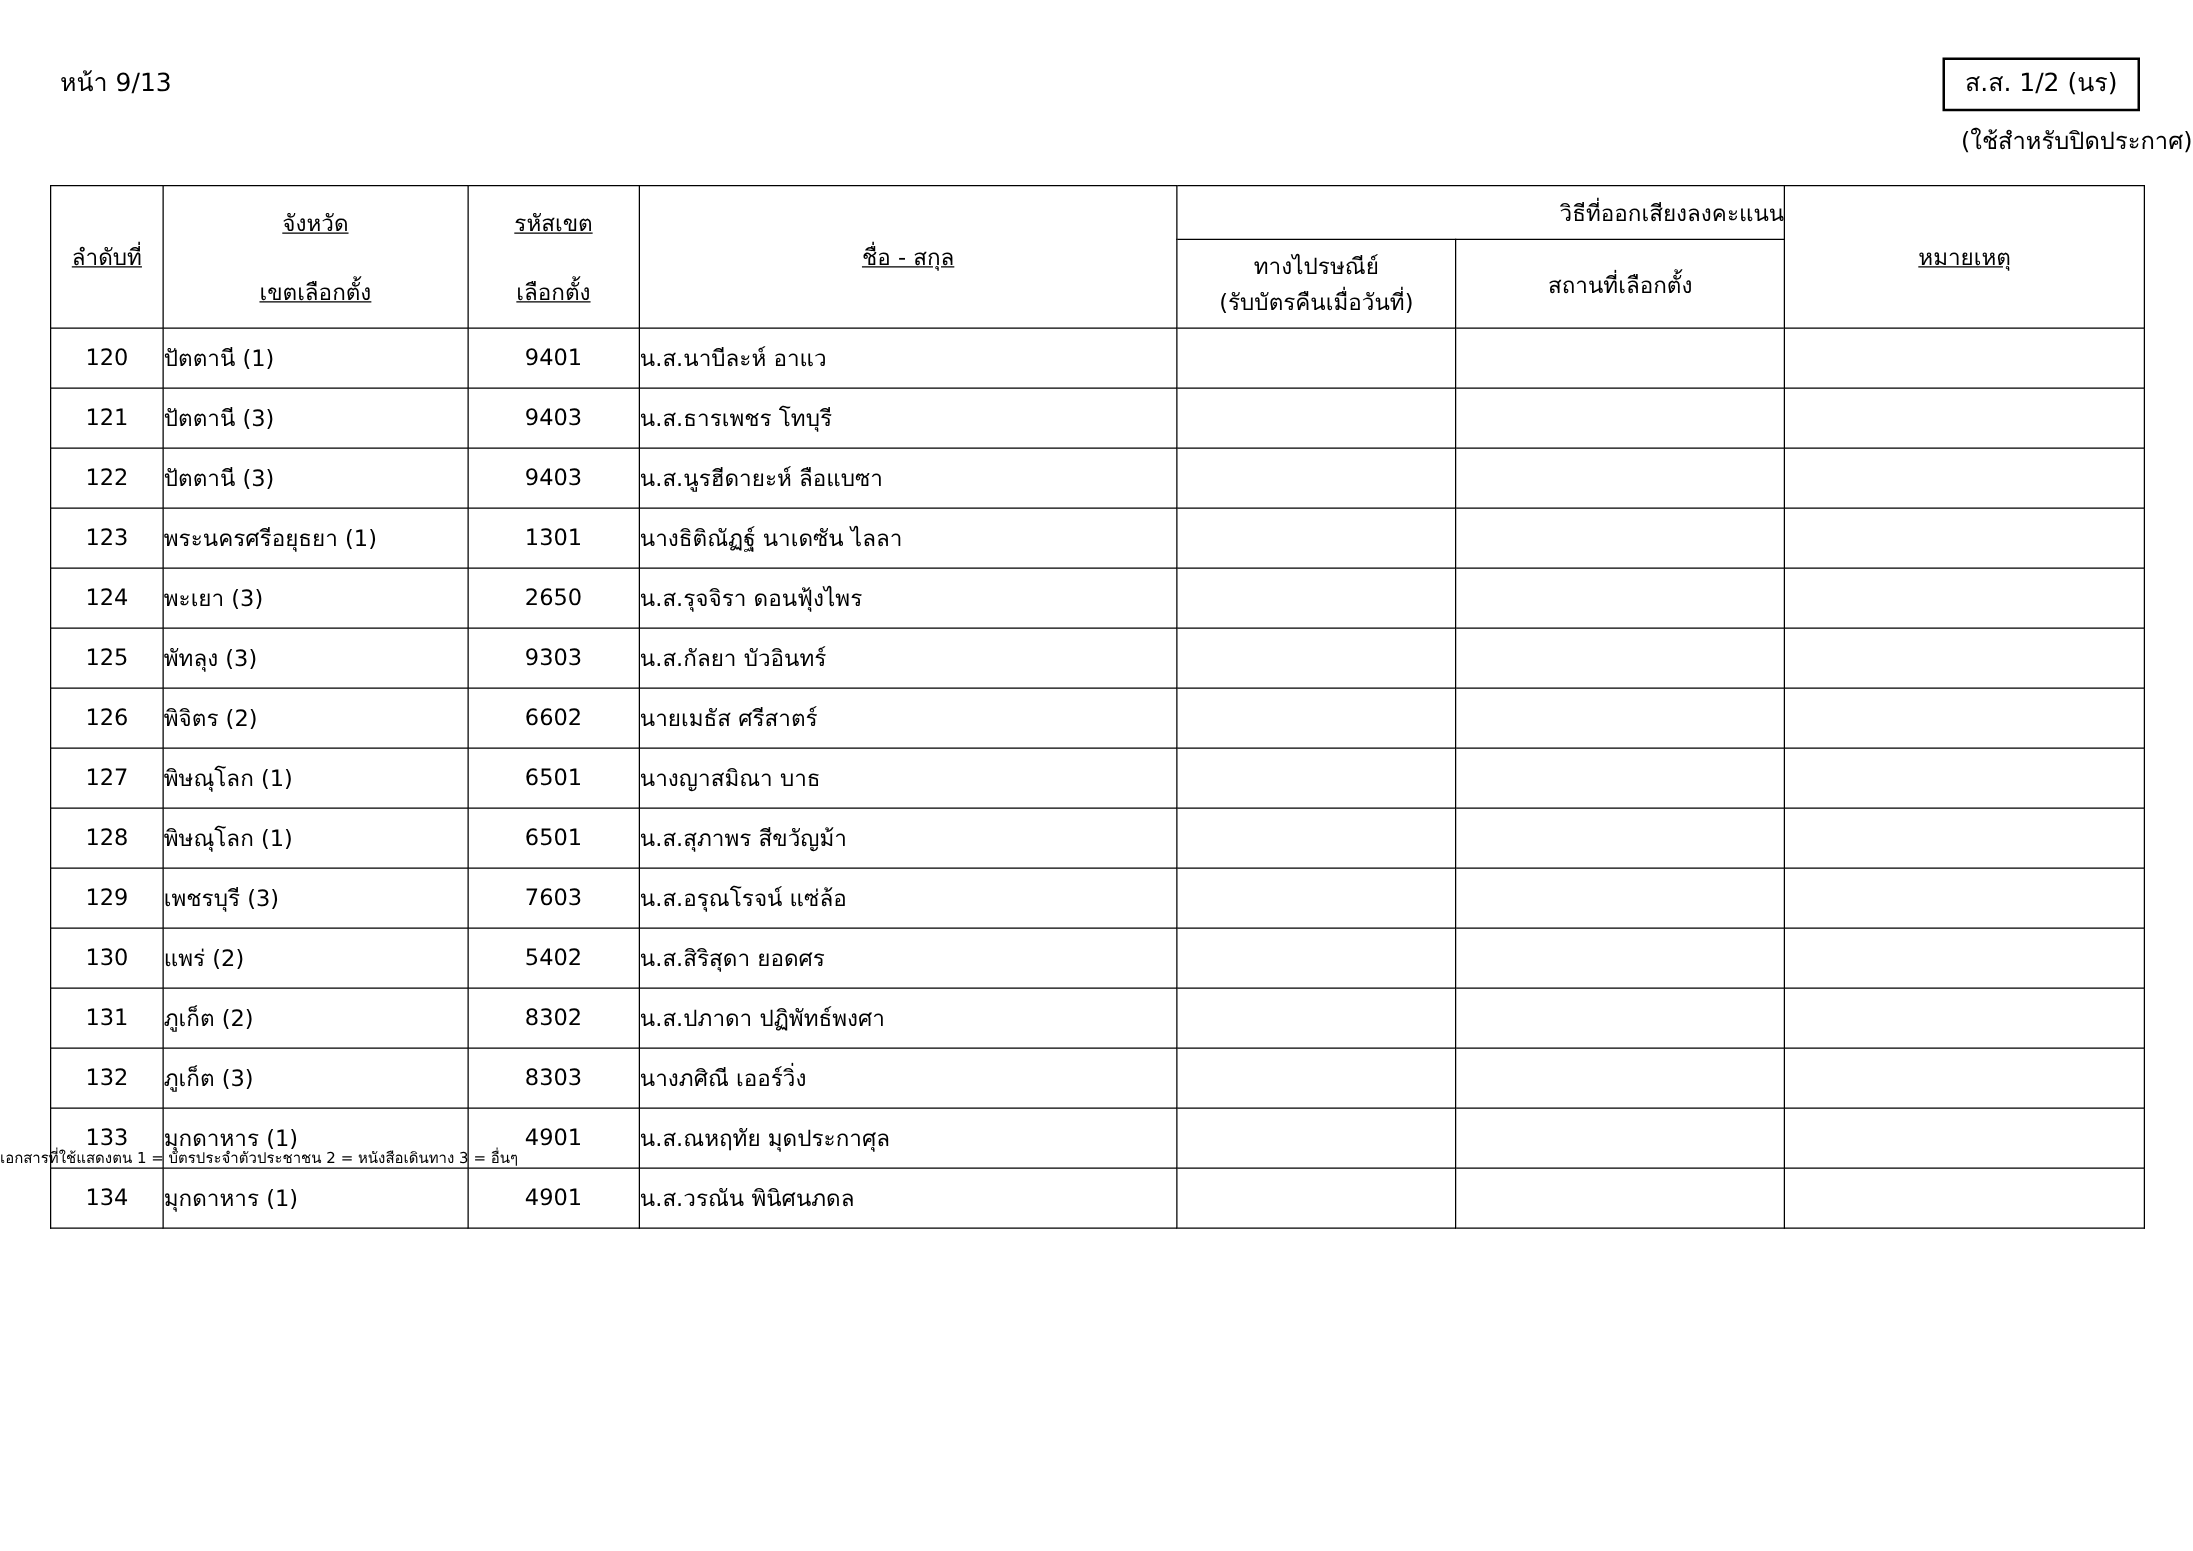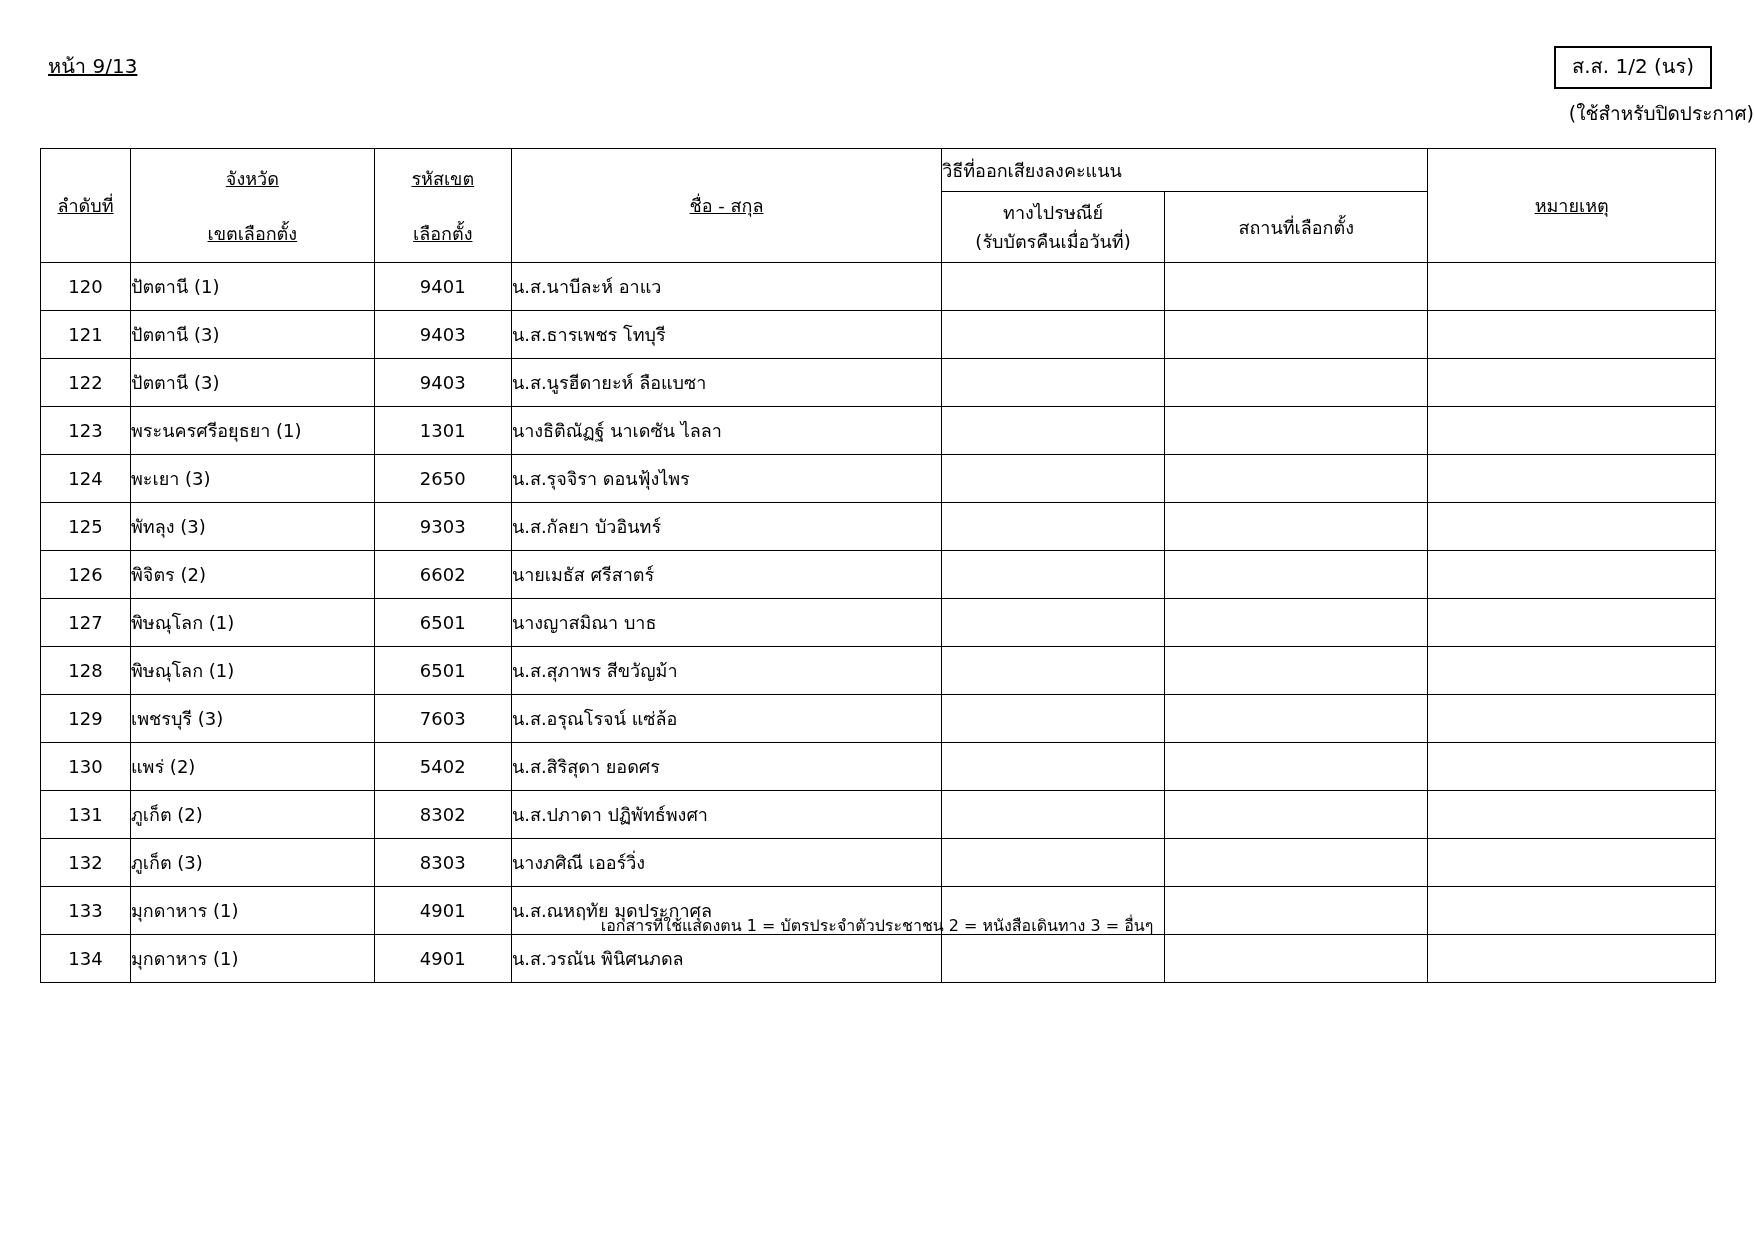--- a/index.html
+++ b/index.html
@@ -32,21 +32,20 @@
     width: 1754px;
     height: 44px;
   }
   .page-no {
     position: absolute;
     left: 48px;
     top: 0;
     font-size: 20px;
     line-height: 28px;
     white-space: nowrap;
-    text-decoration: underline;
   }
   .form-code-box {
     position: absolute;
     right: 42px;
     top: -6px;
     border: 2px solid #000;
     padding: 5px 16px 8px 16px;
     font-size: 20px;
     line-height: 26px;
     white-space: nowrap;
@@ -94,21 +93,21 @@
     text-align: center;
     height: 112px;
     padding: 6px 4px;
     text-decoration: underline;
   }
   th.hcell.two-line .l1 { display: block; margin-bottom: 26px; }
   th.hcell.two-line .l2 { display: block; }
 
   th.group-head {
     height: 42px;
-    text-align: left;
+    text-align: right;
     padding: 6px 4px 8px 4px;
   }
   th.sub-head {
     height: 70px;
     text-align: center;
     padding: 4px 4px;
   }
   th.sub-head .s1 { display: block; }
   th.sub-head .s2 { display: block; }
 
@@ -116,22 +115,22 @@
   td.prov  { text-align: left;  padding-left: 14px; }
   td.code  { text-align: center; }
   td.name  { text-align: left;  padding-left: 14px; }
   td.blank { }
 
   .footnote {
     position: absolute;
     top: 912px;
     left: 0;
     width: 1754px;
-    text-align: center;
-    font-size: 16px;
+    text-align: left;
+    font-size: 12px;
     line-height: 28px;
   }
 </style>
 </head>
 <body>
 
 <div class="page">
 
   <div class="top-bar">
     <div class="page-no">หน้า 9/13</div>

